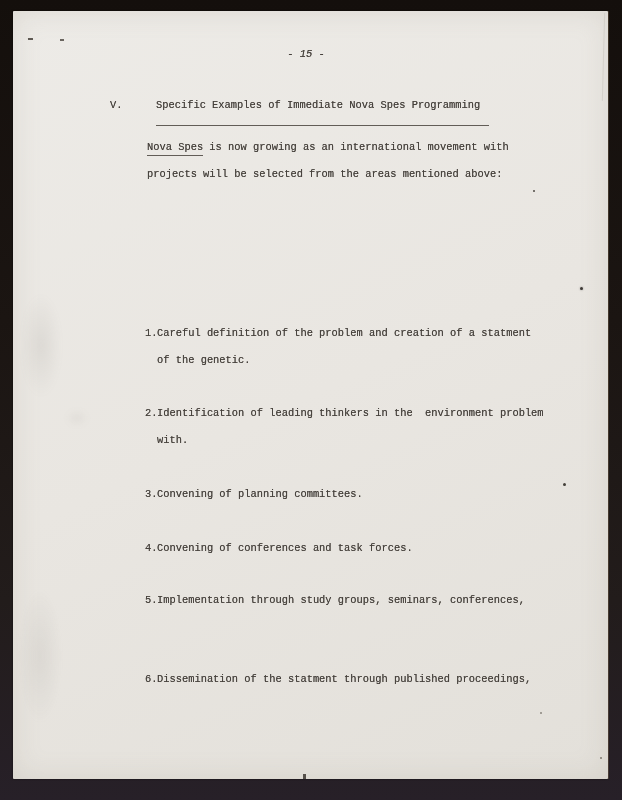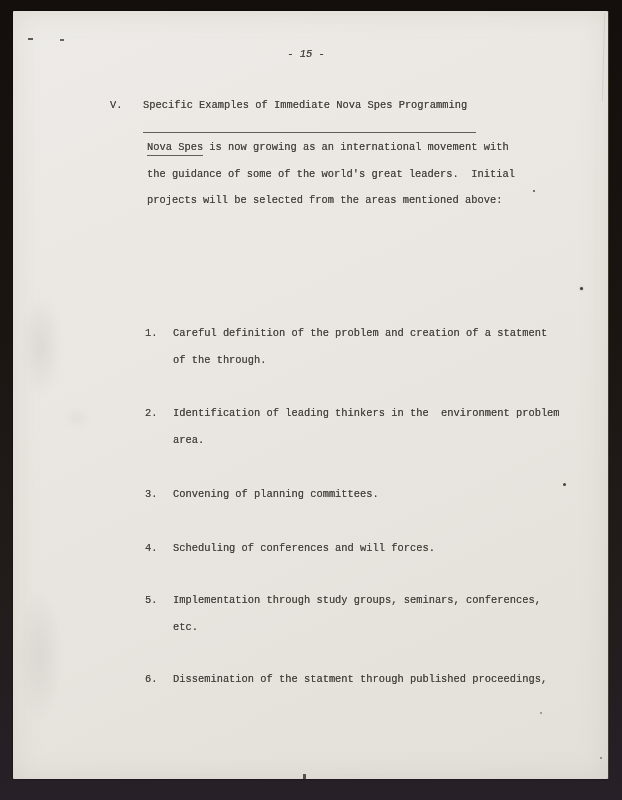--- a/index.html
+++ b/index.html
@@ -14,27 +14,27 @@
     box-shadow:inset 0 0 28px rgba(150,140,122,0.18), 1px 0 0 rgba(152,126,96,0.35), 0 0 2px rgba(0,0,0,0.65);
     border-radius:1px;
   }
   .txt{position:absolute;color:#46413c;font-size:10.4px;
        text-shadow:0 0 0.5px rgba(70,65,60,0.75);}
   .pline{height:26.6px;line-height:26.6px;white-space:pre;}
   .single{white-space:pre;line-height:normal;}
   .page-number{top:37px;left:0;width:586px;text-align:center;font-style:italic;}
   .heading-row{top:88px;left:0;right:0;height:22px;}
   .numeral{position:absolute;left:97px;white-space:pre;}
-  .heading-text{position:absolute;left:130px;white-space:pre;
-    border-bottom:1px solid rgba(74,68,62,0.85);padding-bottom:21px;padding-right:9px;}
+  .heading-text{position:absolute;left:143px;white-space:pre;
+    border-bottom:1px solid rgba(74,68,62,0.85);padding-bottom:14px;padding-right:9px;}
   .paragraph{top:123px;left:134px;}
   .u{border-bottom:1px solid rgba(74,68,62,0.85);padding-bottom:2px;font-family:Liberation Mono, monospace;}
   .list-item{left:0;right:0;}
   .li-num{position:absolute;left:132px;line-height:26.6px;white-space:pre;}
-  .li-lines{position:absolute;left:160px;top:0;}
+  .li-lines{position:absolute;left:144px;top:0;}
   
   .mark{position:absolute;background:#5e5953;}
   .mark-a{left:15px;top:27px;width:5px;height:2px;transform:rotate(-2deg);}
   .mark-b{left:47px;top:28px;width:4px;height:2px;background:#6a655f;}
   .speck{position:absolute;border-radius:50%;}
   .sp1{left:520px;top:179px;width:2px;height:2px;background:#4e4a45;}
   .sp2{left:567px;top:276px;width:3px;height:3px;background:#3f3b37;box-shadow:0 0 2px rgba(63,59,55,0.5);}
   .sp3{left:550px;top:472px;width:3px;height:3px;background:#44403a;}
   .sp4{left:527px;top:701px;width:2px;height:2px;background:#8a857e;}
   .sp5{left:587px;top:746px;width:2px;height:2px;background:#7d786f;}
@@ -61,59 +61,57 @@
 
   <div class="txt single page-number">- 15 -</div>
 
   <div class="txt heading-row">
     <span class="numeral">V.</span>
     <span class="heading-text">Specific Examples of Immediate Nova Spes Programming</span>
   </div>
 
   <div class="txt paragraph">
     <div class="pline"><span class="u">Nova Spes</span><span> is now growing as an international movement with</span></div>
-    <div class="pline">the guidance of some of the world's great leaders.  Initial</div>
     <div class="pline">projects will be selected from the areas mentioned above:</div>
   </div>
 
   <div class="txt list-item" style="top:309px">
     <span class="li-num">1.</span>
     <div class="li-lines">
       <div class="pline">Careful definition of the problem and creation of a statment</div>
-      <div class="pline">of the through.</div>
+      <div class="pline">of the genetic.</div>
     </div>
   </div>
 
   <div class="txt list-item" style="top:389px">
     <span class="li-num">2.</span>
     <div class="li-lines">
       <div class="pline">Identification of leading thinkers in the  environment problem</div>
-      <div class="pline">area.</div>
+      <div class="pline">with.</div>
     </div>
   </div>
 
   <div class="txt list-item" style="top:470px">
     <span class="li-num">3.</span>
     <div class="li-lines">
       <div class="pline">Convening of planning committees.</div>
     </div>
   </div>
 
   <div class="txt list-item" style="top:524px">
     <span class="li-num">4.</span>
     <div class="li-lines">
-      <div class="pline">Scheduling of conferences and will forces.</div>
+      <div class="pline">Convening of conferences and task forces.</div>
     </div>
   </div>
 
   <div class="txt list-item" style="top:576px">
     <span class="li-num">5.</span>
     <div class="li-lines">
       <div class="pline">Implementation through study groups, seminars, conferences,</div>
-      <div class="pline">etc.</div>
     </div>
   </div>
 
   <div class="txt list-item" style="top:655px">
     <span class="li-num">6.</span>
     <div class="li-lines">
       <div class="pline">Dissemination of the statment through published proceedings,</div>
     </div>
   </div>
 

